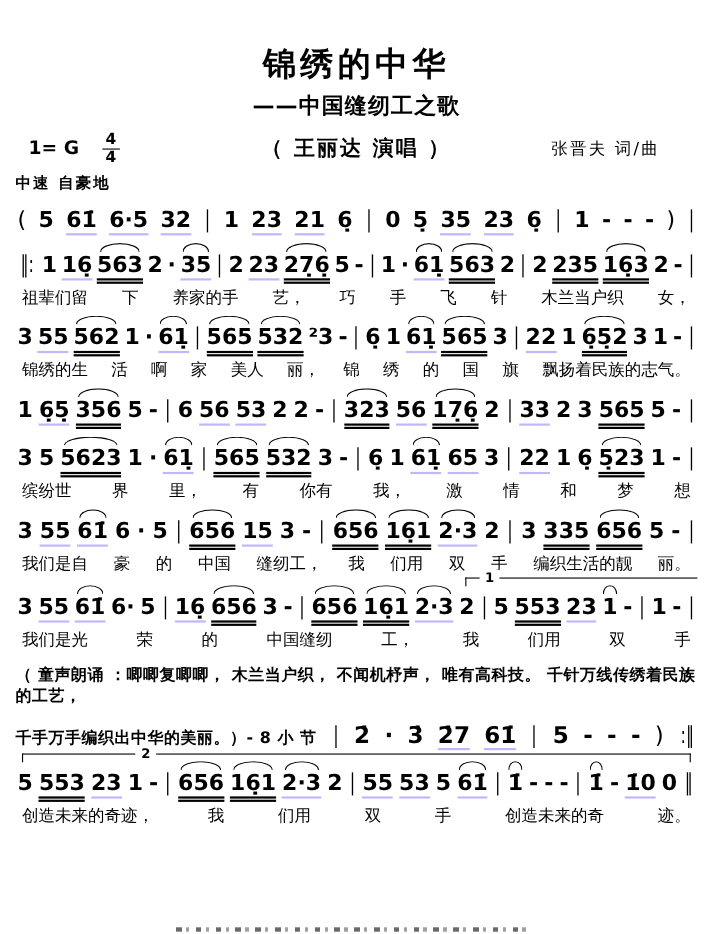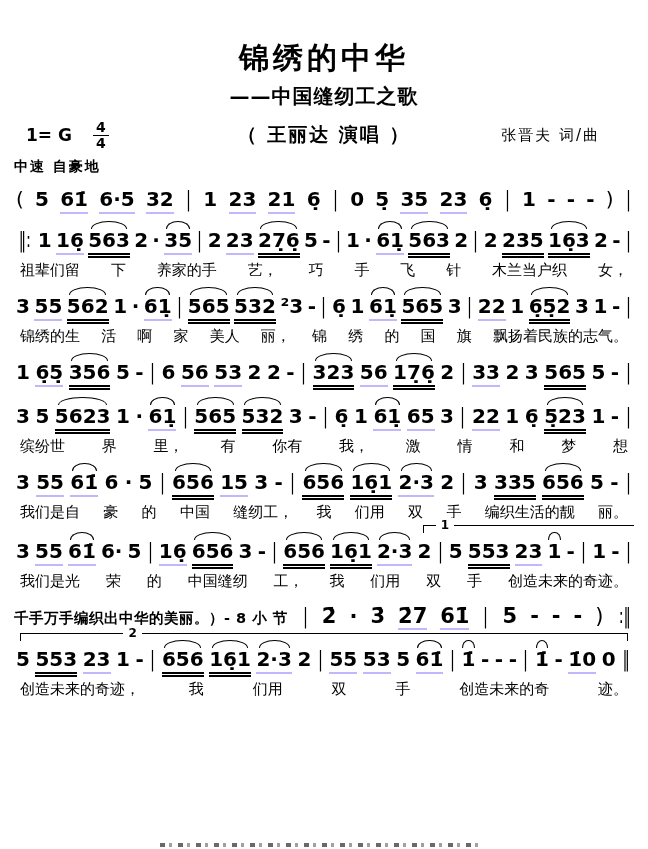--- a/index.html
+++ b/index.html
@@ -345,23 +345,23 @@
         <div class="lyrics">
           <span>我们是光</span>
           <span>荣</span>
           <span>的</span>
           <span>中国缝纫</span>
           <span>工，</span>
           <span>我</span>
           <span>们用</span>
           <span>双</span>
           <span>手</span>
-          <span>创造未来的奇迹。</span>
-        </div>
-      </div>
+        </div>
+      </div>
+      <div class="spoken1">（ 童声朗诵 ：唧唧复唧唧， 木兰当户织， 不闻机杼声， 唯有高科技。 千针万线传绣着民族的工艺，</div>
       <div class="spoken2">
         <span class="sp-text">千手万手编织出中华的美丽。）- 8 小 节</span>
         <span class="sp-notes">
           <span class="tok bar">|</span>
           <span class="tok">2̇</span>
           <span class="tok">·</span>
           <span class="tok">3̇</span>
           <span class="tok u1">2̇7</span>
           <span class="tok u1">61̇</span>
           <span class="tok bar">|</span>

